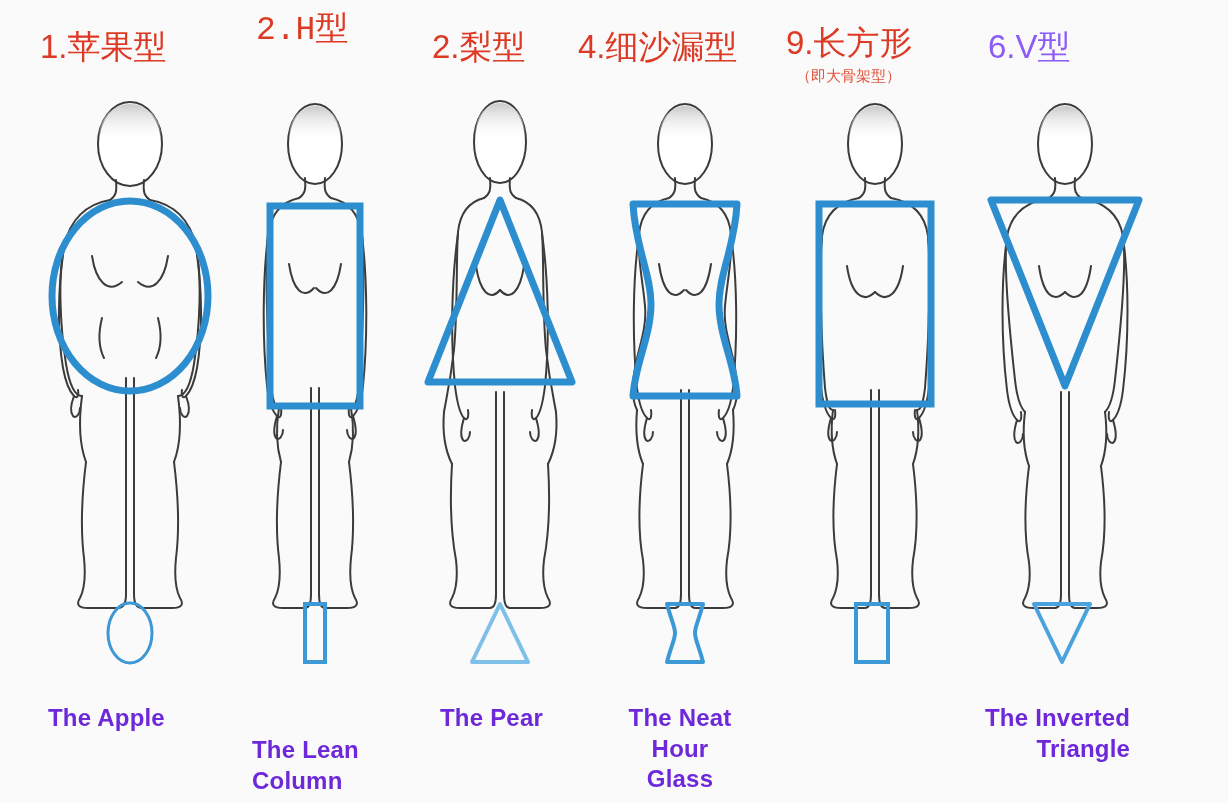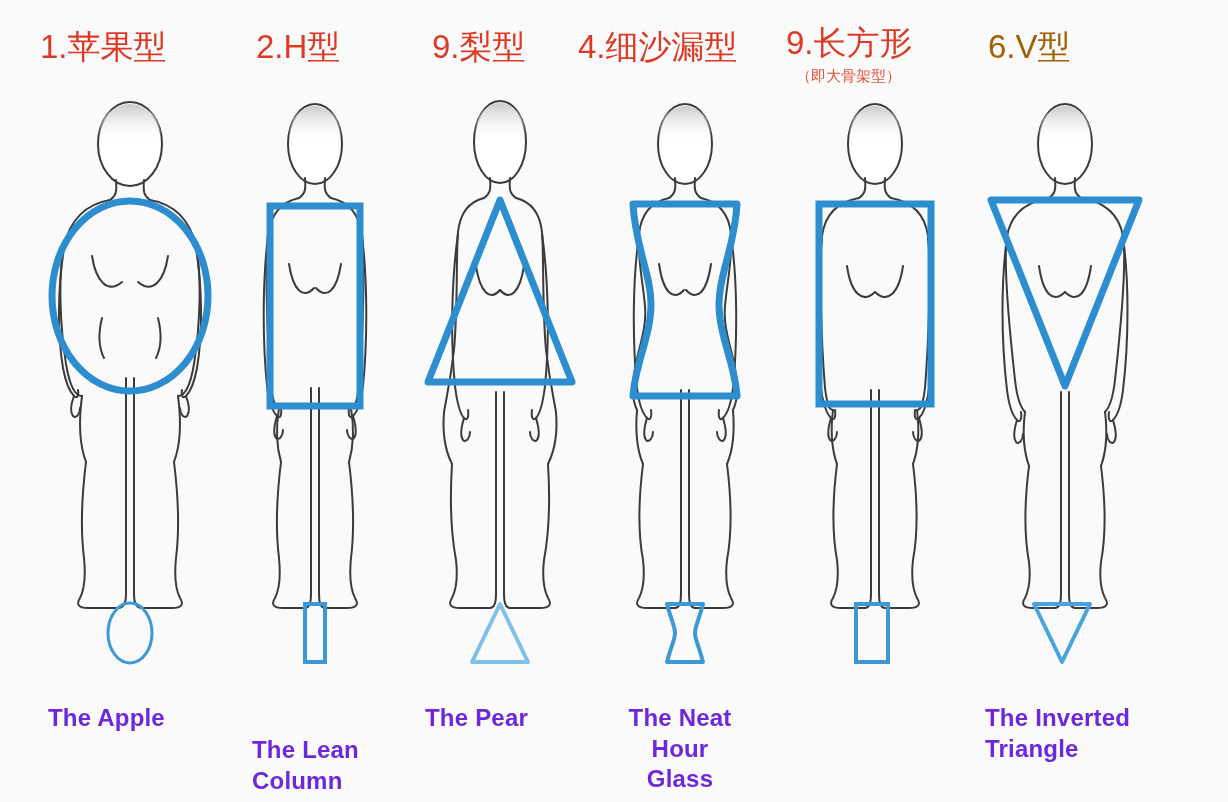--- a/index.html
+++ b/index.html
@@ -16,21 +16,21 @@
   
   .title{
     position:absolute;
     white-space:nowrap;
     font-size:33px;
     font-weight:400;
     color:#dd3a26;
     letter-spacing:0px;
     line-height:1;
   }
-  .title.dark{color:#a16207;}
+  .title.dark{color:#8b5cf6;}
   .subtitle{
     position:absolute;
     white-space:nowrap;
     font-size:15px;
     color:#e0553f;
     line-height:1;
   }
 
   
   .col{
@@ -68,23 +68,23 @@
     text-align:center;
   }
 </style>
 </head>
 <body>
 
 <div id="board">
 
   <div class="title" style="left:40px;top:30px;">1.苹果型</div>
 
-  <div class="title" style="left:256px;top:30px;">2.H型</div>
-
-  <div class="title" style="left:432px;top:30px;">9.梨型</div>
+  <div class="title" style="left:256px;top:14px;font-family:Liberation Mono, monospace;">2.H型</div>
+
+  <div class="title" style="left:432px;top:30px;">2.梨型</div>
 
   <div class="title" style="left:578px;top:30px;">4.细沙漏型</div>
 
   <div class="title" style="left:786px;top:26px;">9.长方形</div>
   <div class="subtitle" style="left:796px;top:68px;">（即大骨架型）</div>
 
   <div class="title dark" style="left:988px;top:30px;">6.V型</div>
 
   <div class="col" style="left:30px;">
     <div class="figwrap">
@@ -395,22 +395,22 @@
     <svg width="120" height="70" viewBox="0 0 120 70">
       <polygon points="32,6 88,6 60,64" fill="none" stroke="#4aa3dd" stroke-width="4" stroke-linejoin="round"></polygon>
     </svg>
   </div>
 
   <div class="caption" style="left:48px;">The Apple</div>
 
   <div class="caption" style="left:252px;margin-top:32px;">The Lean
 Column</div>
 
-  <div class="caption" style="left:425px;text-align:center;">The Pear</div>
+  <div class="caption" style="left:440px;text-align:center;">The Pear</div>
 
   <div class="caption clip" style="left:616px;">The Neat Hour
 Glass</div>
 
 
-  <div class="caption" style="left:985px;">The Inverted
+  <div class="caption" style="left:985px;text-align:right;">The Inverted
 Triangle</div>
 
 </div>
 
 </body></html>

